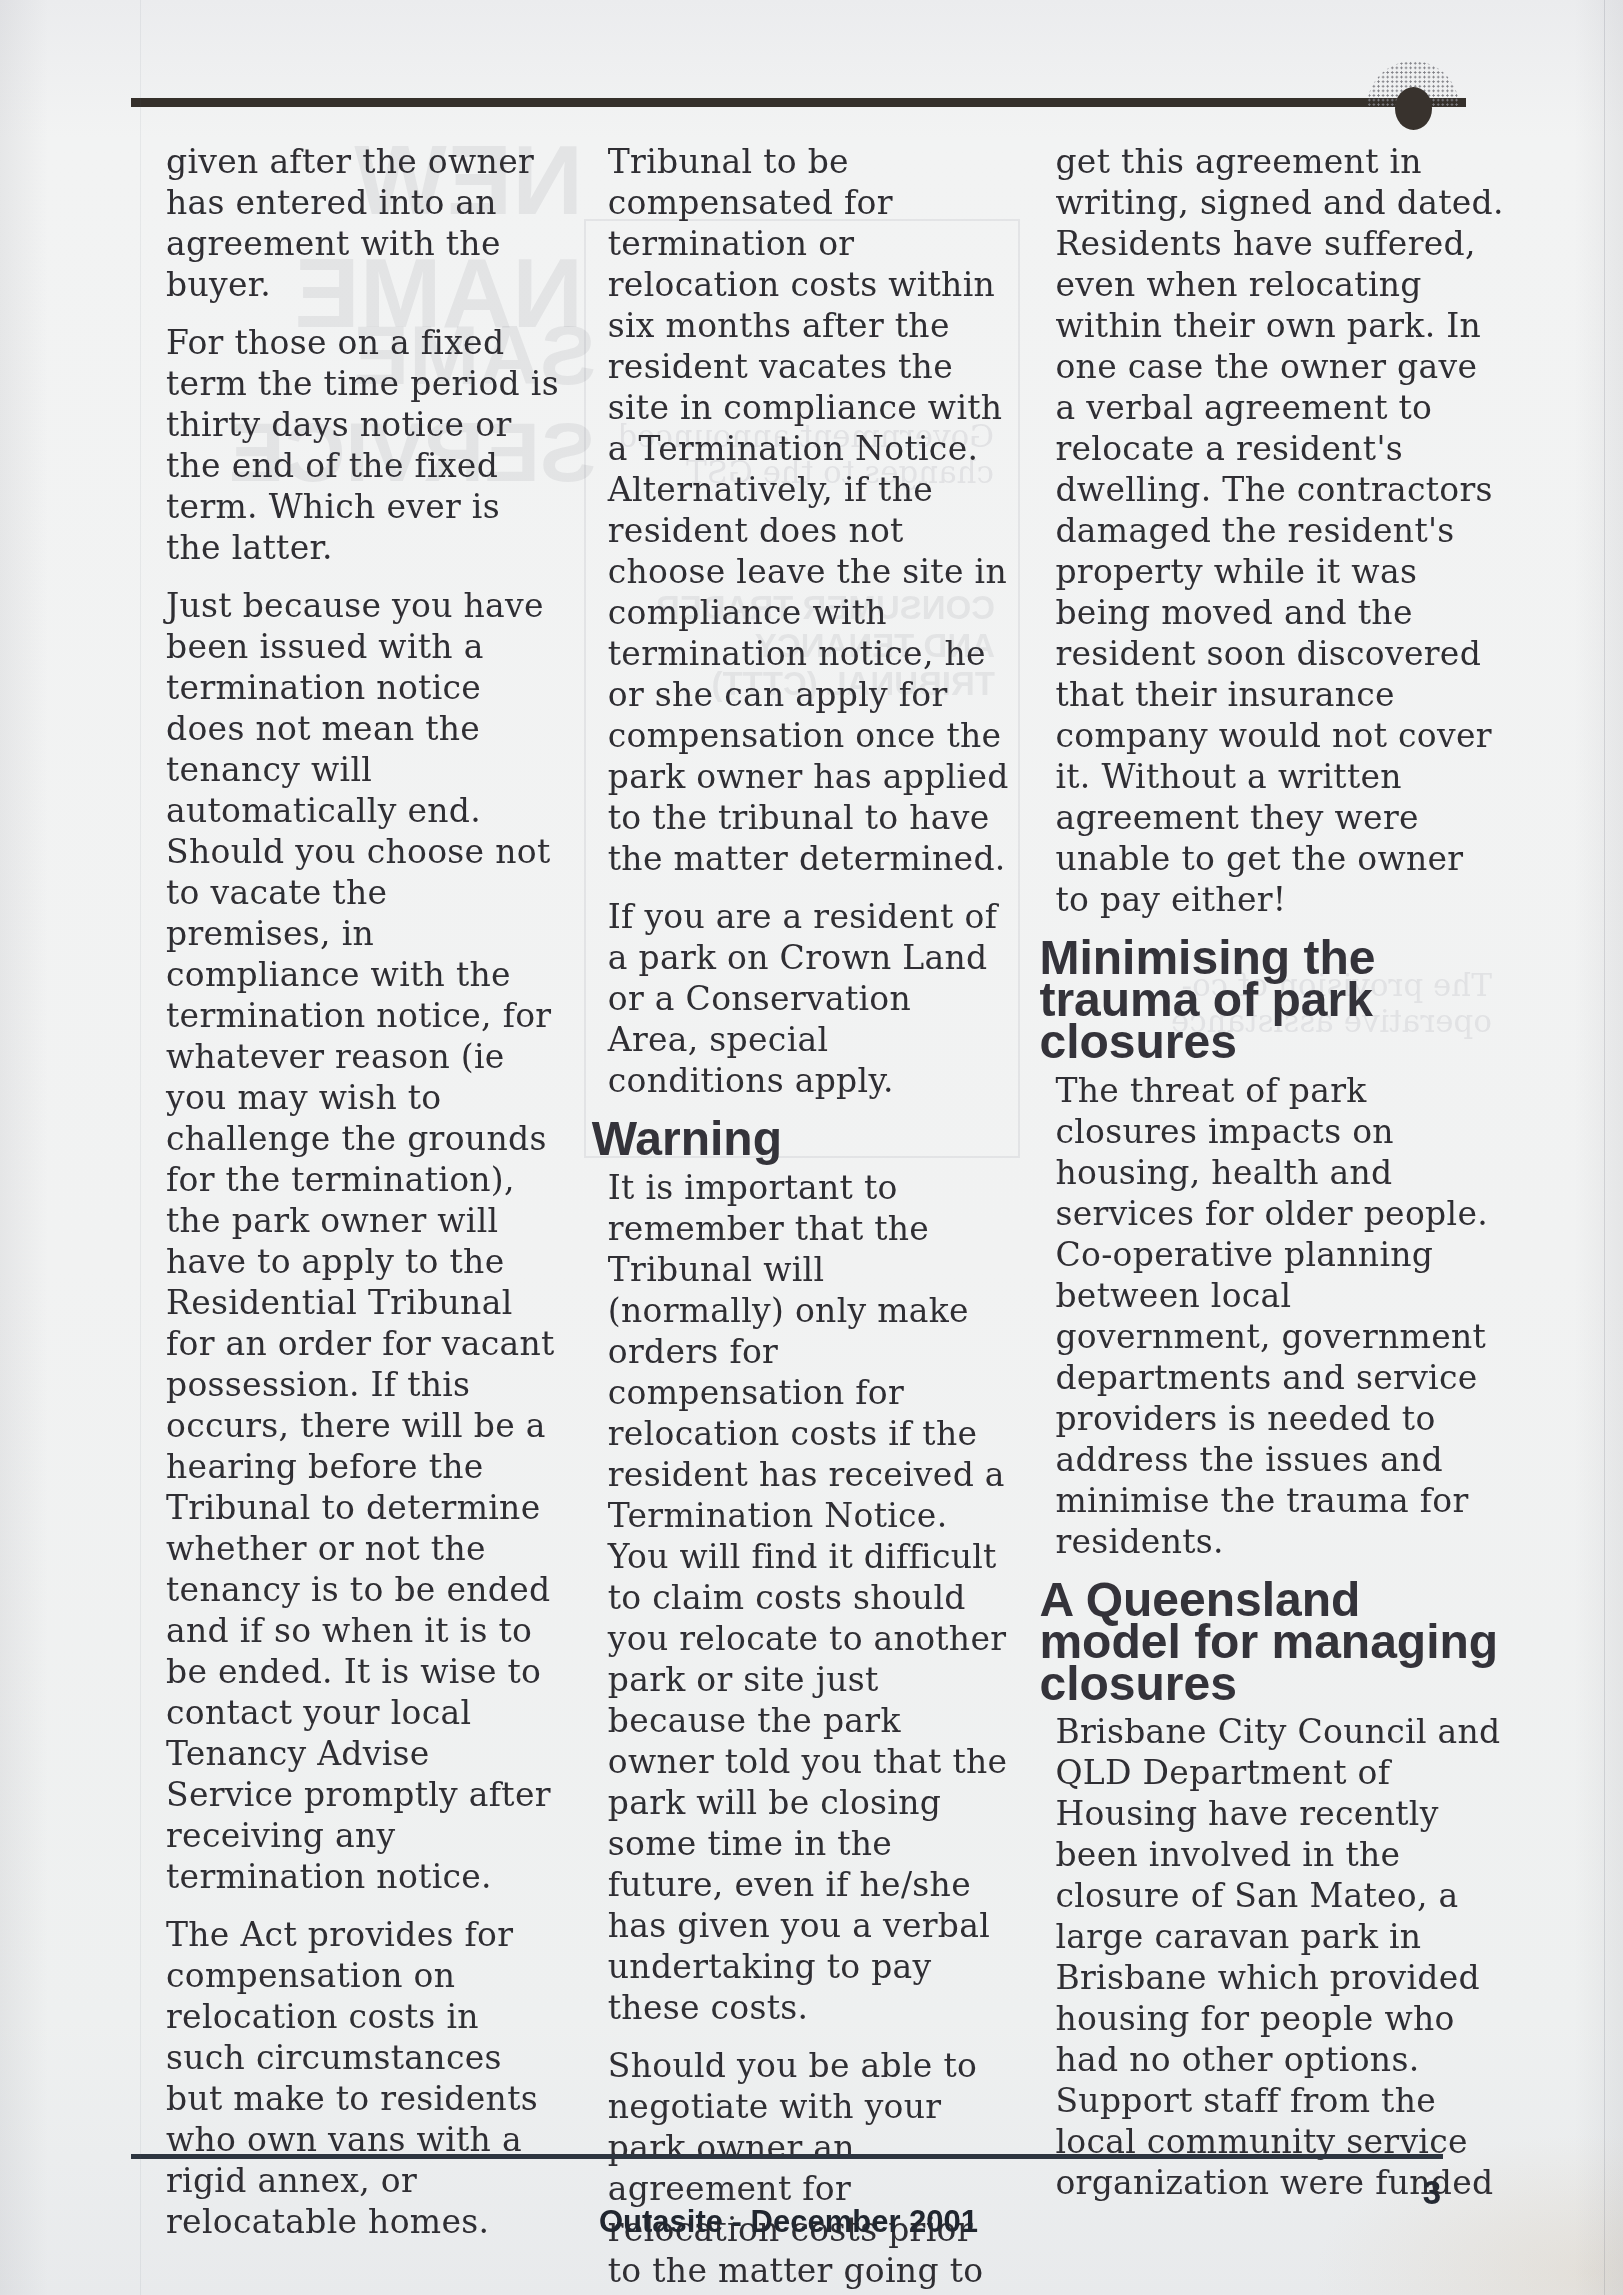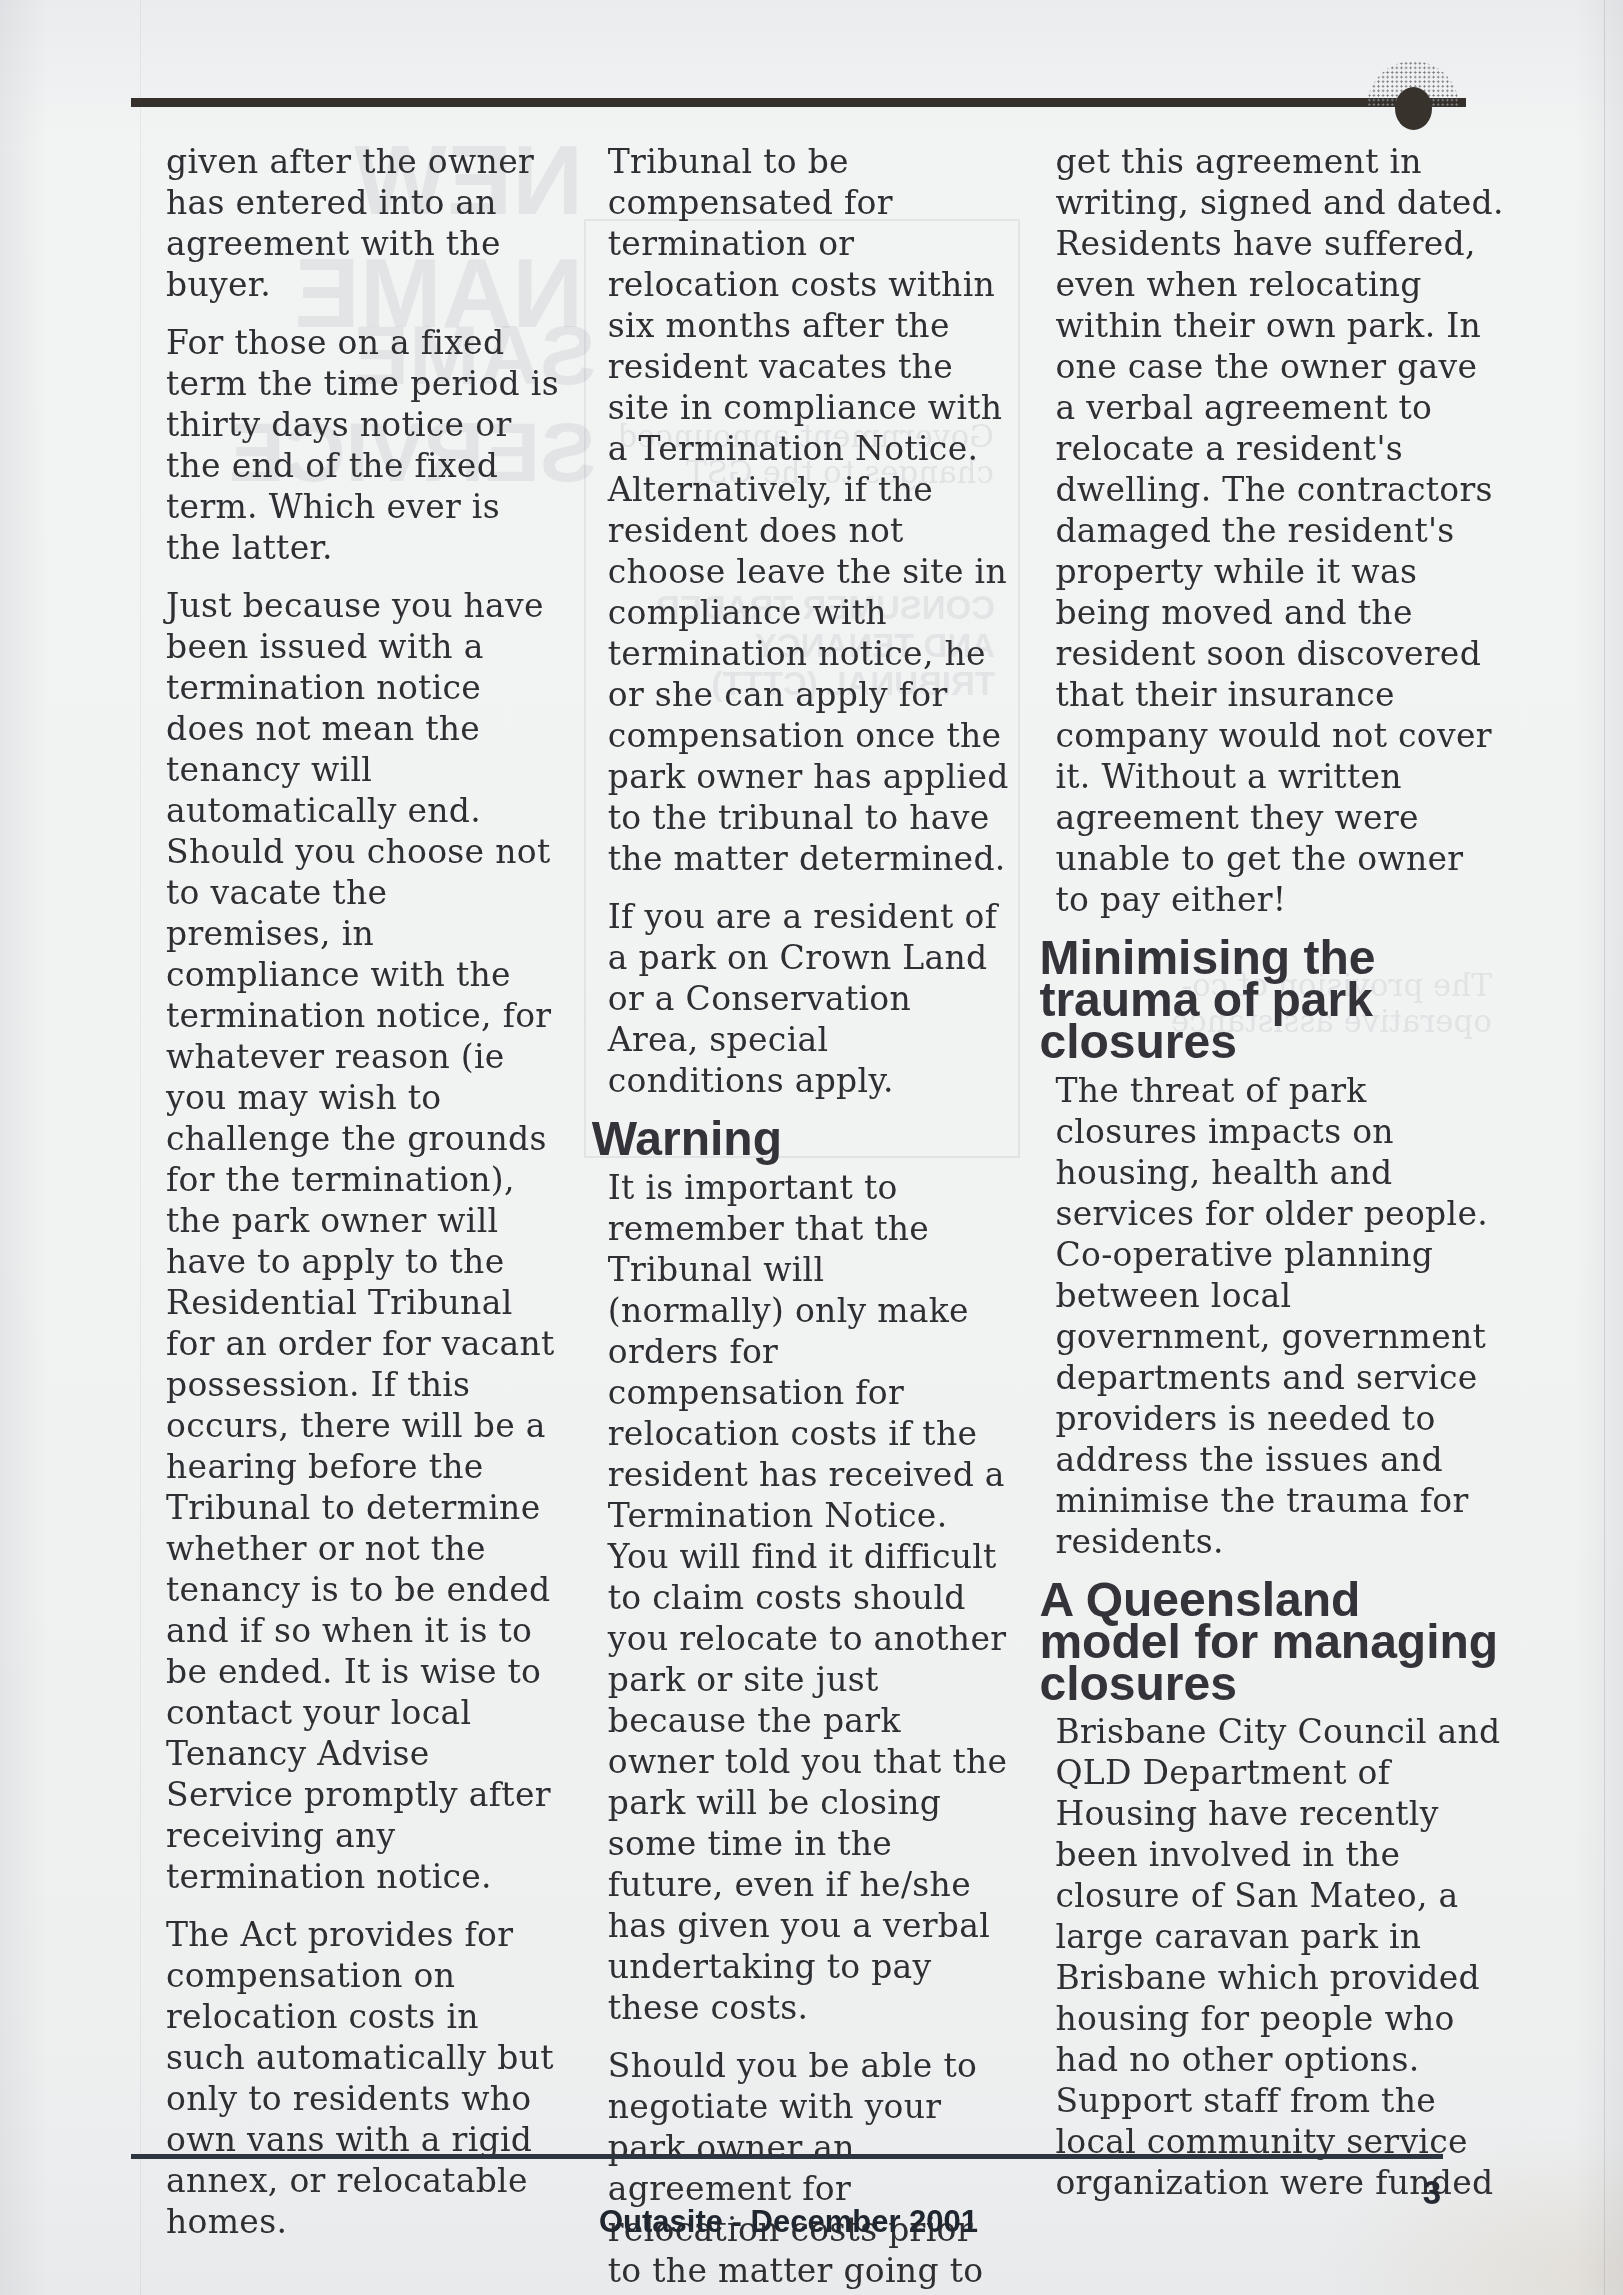--- a/index.html
+++ b/index.html
@@ -68,21 +68,21 @@
   <div class="header-rule"></div>
   <div class="dome"></div>
   <div class="dome-core"></div>
 
   <div class="content">
 
     <div class="col c1">
       <p class="body">given after the owner has entered into an agreement with the buyer.</p>
       <p class="body">For those on a fixed term the time period is thirty days notice or the end of the fixed term. Which ever is the latter.</p>
       <p class="body">Just because you have been issued with a termination notice does not mean the tenancy will automatically end. Should you choose not to vacate the premises, in compliance with the termination notice, for whatever reason (ie you may wish to challenge the grounds for the termination), the park owner will have to apply to the Residential Tribunal for an order for vacant possession. If this occurs, there will be a hearing before the Tribunal to determine whether or not the tenancy is to be ended and if so when it is to be ended. It is wise to contact your local Tenancy Advise Service promptly after receiving any termination notice.</p>
-      <p class="body">The Act provides for compensation on relocation costs in such automatically but only to residents who own vans with a rigid annex, or relocatable homes.</p>
+      <p class="body">The Act provides for compensation on relocation costs in such circumstances but make to residents who own vans with a rigid annex, or relocatable homes.</p>
     </div>
 
     <div class="col c2">
       <p class="body">Tribunal to be compensated for termination or relocation costs within six months after the resident vacates the site in compliance with a Termination Notice. Alternatively, if the resident does not choose leave the site in compliance with termination notice, he or she can apply for compensation once the park owner has applied to the tribunal to have the matter determined.</p>
       <p class="body">If you are a resident of a park on Crown Land or a Conservation Area, special conditions apply.</p>
       <h2 class="sec">Warning</h2>
       <p class="body">It is important to remember that the Tribunal will (normally) only make orders for compensation for relocation costs if the resident has received a Termination Notice. You will find it difficult to claim costs should you relocate to another park or site just because the park owner told you that the park will be closing some time in the future, even if he/she has given you a verbal undertaking to pay these costs.</p>
       <p class="body">Should you be able to negotiate with your park owner an agreement for relocation costs prior to the matter going to the Tribunal it is important to</p>
     </div>
 

